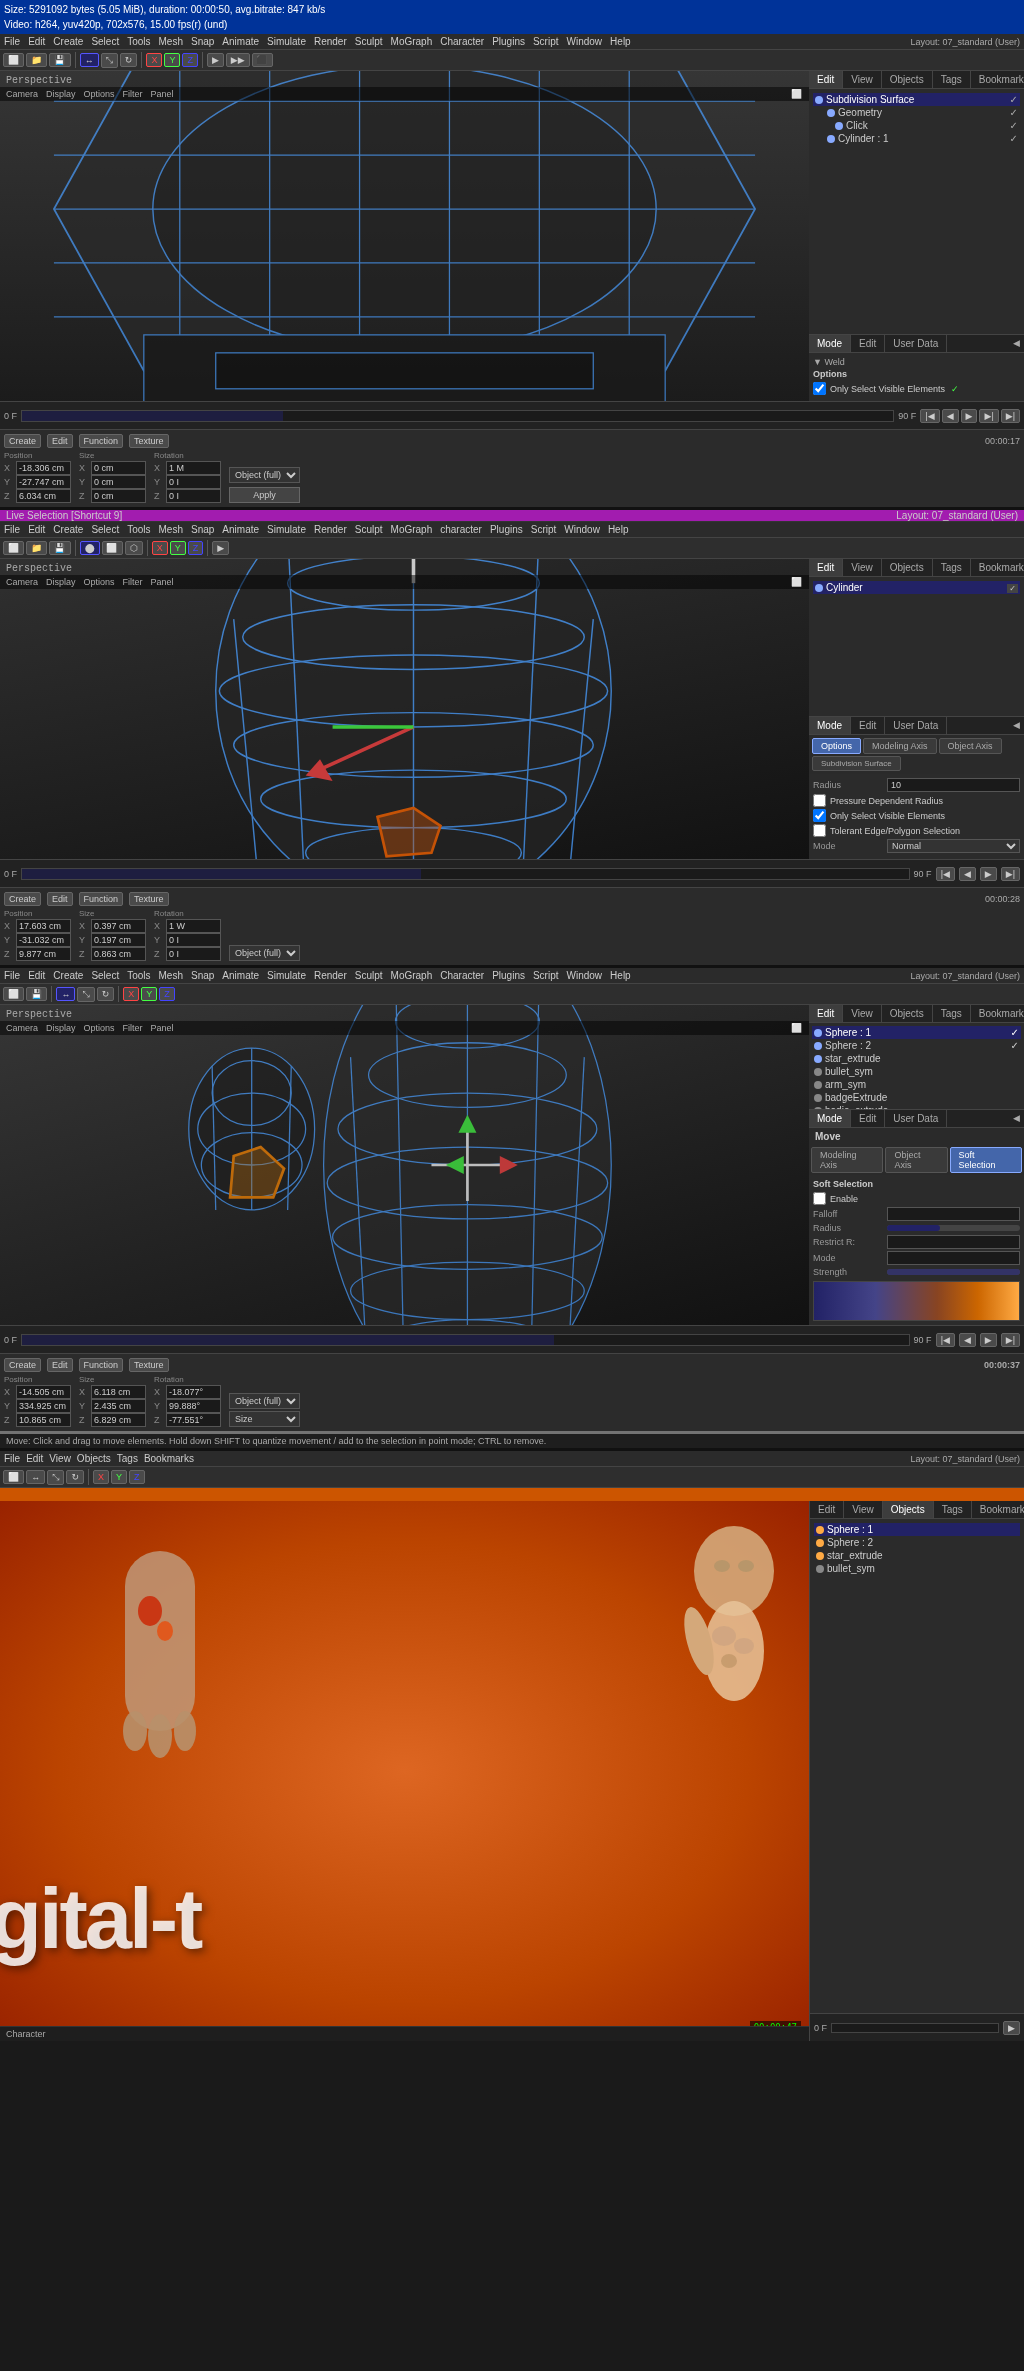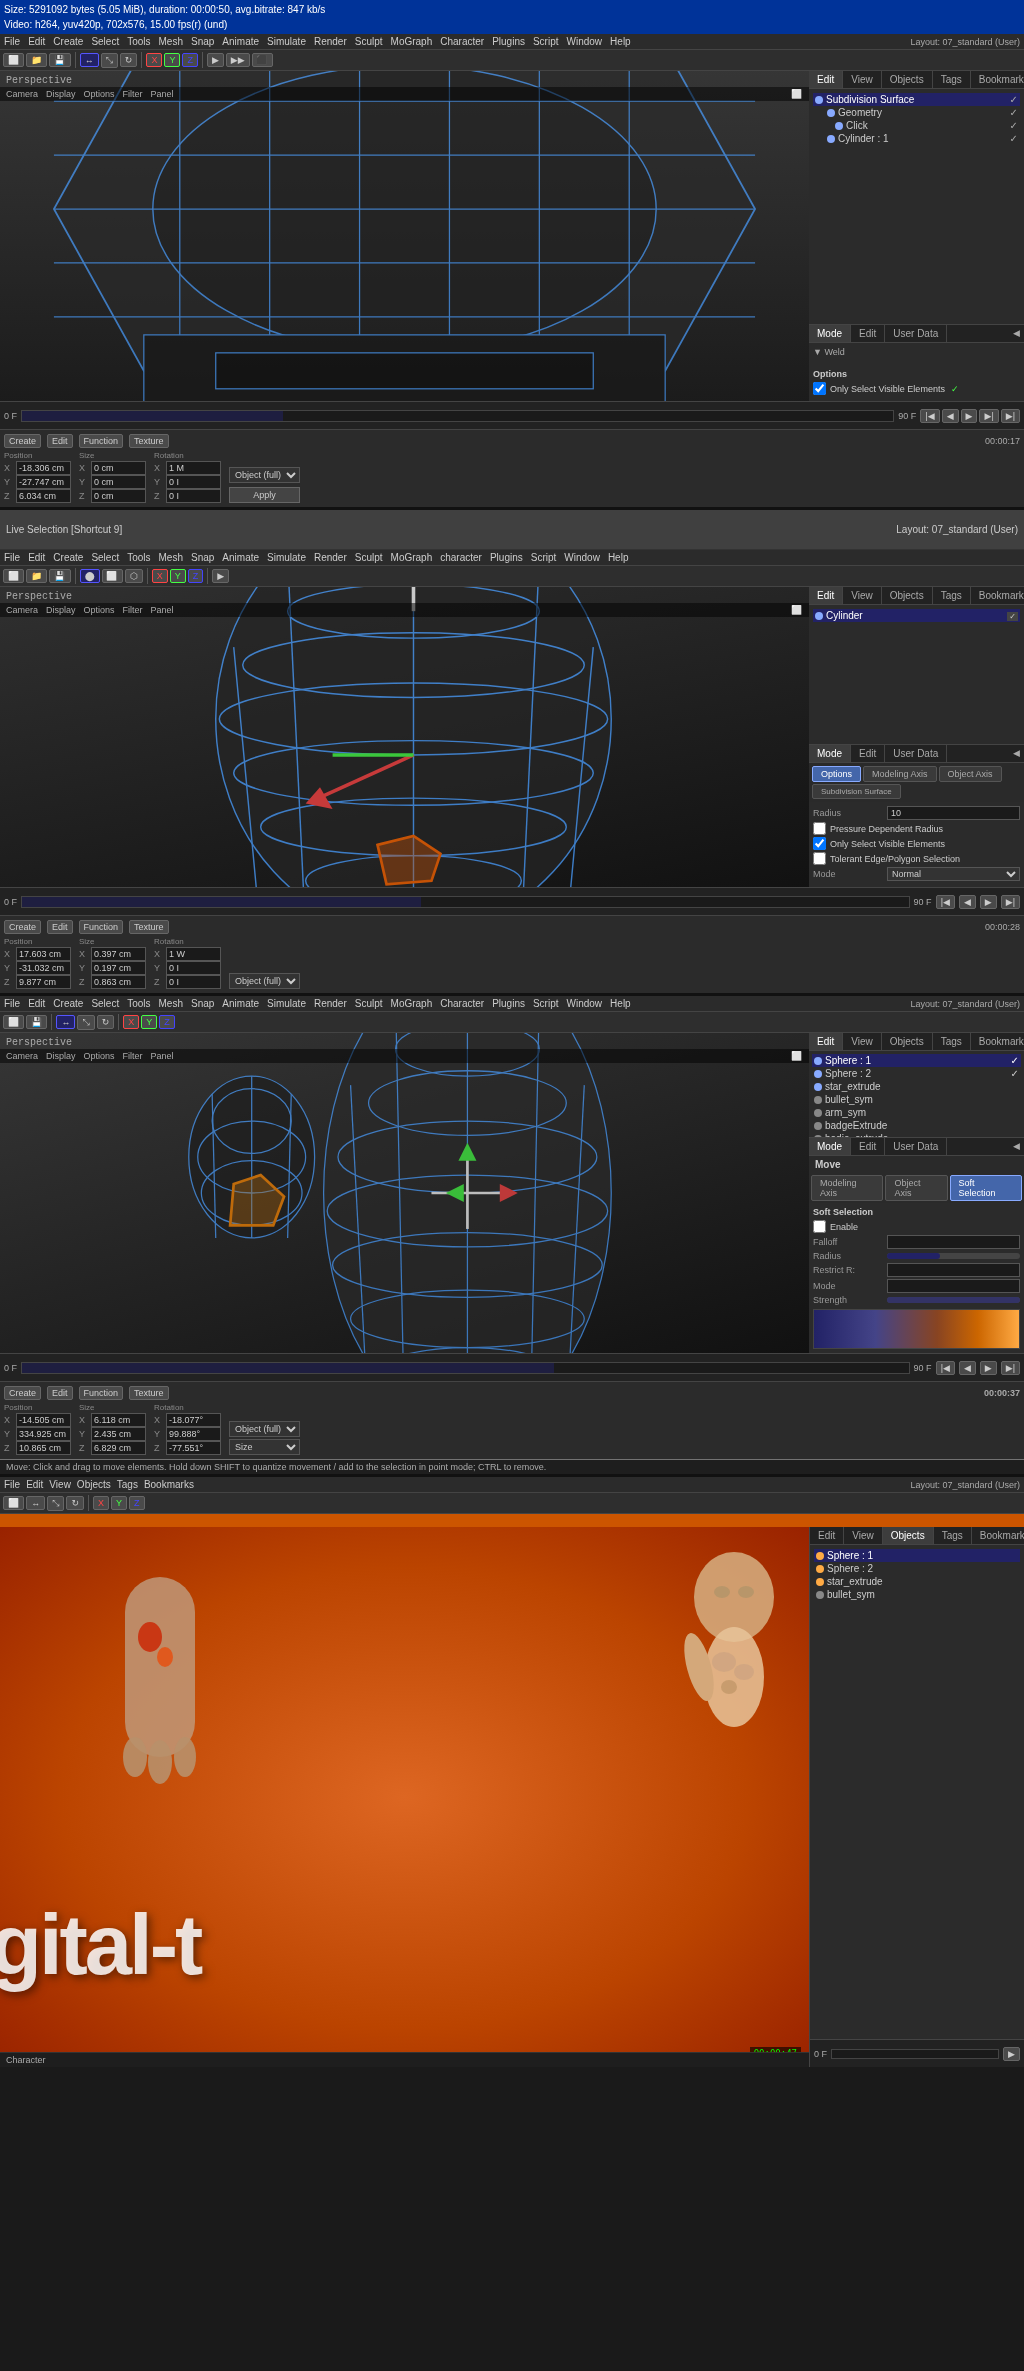--- a/index.html
+++ b/index.html
@@ -161,21 +161,21 @@
       padding: 1px 2px;
     }
     .coord-label { color: #888; font-size: 9px; width: 10px; }
 
     
     .status-bar {
       background: #1e1e1e;
       color: #aaa;
       font-size: 9px;
       padding: 2px 6px;
-      border-top: 1px solid #737373;
+      border-top: 3px solid #737373;
       display: flex;
       align-items: center;
       justify-content: space-between;
     }
 
     
     .timecode {
       position: absolute;
       bottom: 4px;
       right: 4px;
@@ -422,21 +422,21 @@
           </div>
         </div>
 
         <div style="display:flex; background:#222; border-top:1px solid #444; border-bottom:1px solid #444;">
           <div class="right-panel-tab active">Mode</div>
           <div class="right-panel-tab">Edit</div>
           <div class="right-panel-tab">User Data</div>
           <div style="margin-left:auto; padding:3px 4px; color:#aaa; cursor:pointer;">◀</div>
         </div>
         <div style="padding:4px; font-size:9px;">
-          <div style="color:#aaa; font-size:9px; margin-bottom:12px;">▼ Weld</div>
+          <div style="color:#aaa; font-size:9px; margin-bottom:2px;">▼ Weld</div>
           <div style="font-weight:bold; color:#ccc; margin-bottom:3px;">Options</div>
           <div class="check-row">
             <input type="checkbox" checked="" style="">
             <span>Only Select Visible Elements</span>
             <span style="color:#44ff44; margin-left:2px;">✓</span>
           </div>
         </div>
       </div>
     </div>
 
@@ -516,21 +516,21 @@
           <button style="background:#444; color:#ccc; border:1px solid #666; font-size:9px; padding:2px 6px; cursor:pointer;">Apply</button>
         </div>
       </div>
     </div>
   </div>
 
   <div class="section-divider"></div>
 
   <div class="full-panel">
 
-    <div style="background:#404040; padding:14px 6px; font-size:10px; color:#ccc; border-bottom:1px solid #333; display:flex; justify-content:space-between;">
+    <div style="background:#a21caf; padding:0 6px; font-size:10px; color:#ccc; border-bottom:1px solid #333; display:flex; justify-content:space-between;">
       <span>Live Selection [Shortcut 9]</span>
       <span>Layout: 07_standard (User)</span>
     </div>
     <div style="display:flex; justify-content:space-between; align-items:center; background:#2b2b2b; border-bottom:1px solid #444; padding:2px 4px;">
       <div class="c4d-menubar" style="border:none; padding:0; background:transparent; flex:1;">
         <span>File</span>
         <span>Edit</span>
         <span>Create</span>
         <span>Select</span>
         <span>Tools</span>

